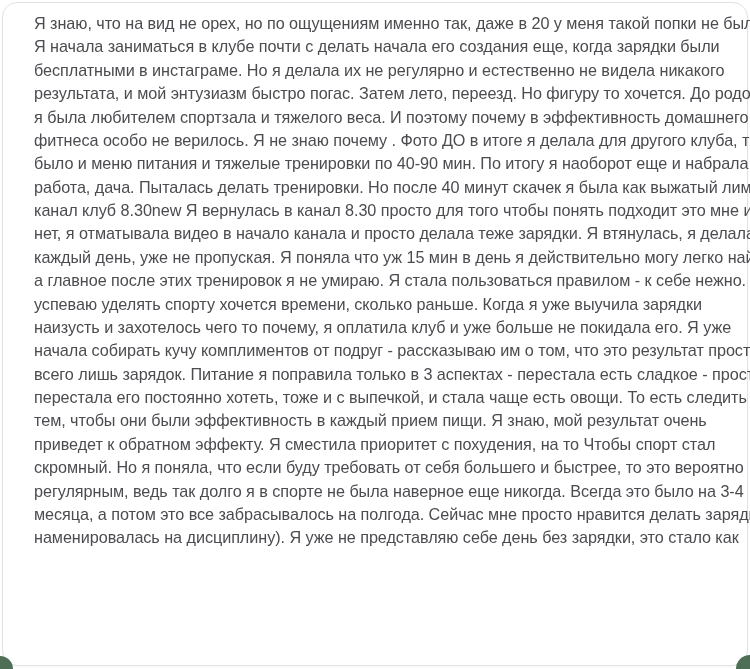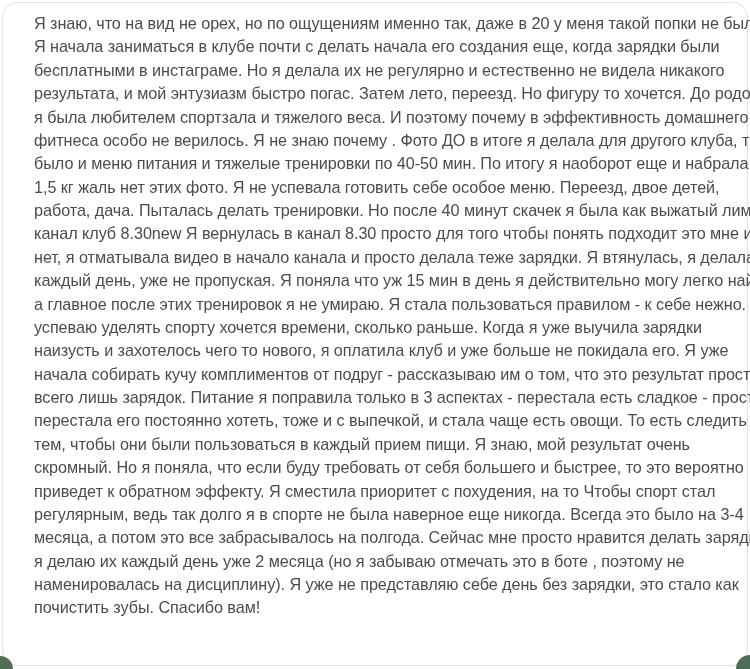--- a/index.html
+++ b/index.html
@@ -64,40 +64,37 @@
 <div class="stage">
 
   <div class="bubble">
     <div class="message-text">
         <div class="text-line">Я знаю, что на вид не орех, но по ощущениям именно так, даже в 20 у меня такой попки не было</div>
         <div class="text-line">Я начала заниматься в клубе почти с делать начала его создания еще, когда зарядки были</div>
         <div class="text-line">бесплатными в инстаграме. Но я делала их не регулярно и естественно не видела никакого</div>
         <div class="text-line">результата, и мой энтузиазм быстро погас. Затем лето, переезд. Но фигуру то хочется. До родов</div>
         <div class="text-line">я была любителем спортзала и тяжелого веса. И поэтому почему в эффективность домашнего</div>
         <div class="text-line">фитнеса особо не верилось. Я не знаю почему . Фото ДО в итоге я делала для другого клуба, там</div>
-        <div class="text-line">было и меню питания и тяжелые тренировки по 40-50 мин. По итогу я наоборот еще и набрала</div>
-        <div class="text-line">1,5 кг жаль нет этих фото. Я не успевала готовить себе особое меню. Переезд, двое детей,</div>
+        <div class="text-line">было и меню питания и тяжелые тренировки по 40-90 мин. По итогу я наоборот еще и набрала</div>
         <div class="text-line">работа, дача. Пыталась делать тренировки. Но после 40 минут скачек я была как выжатый лимон,</div>
         <div class="text-line">канал клуб 8.30new Я вернулась в канал 8.30 просто для того чтобы понять подходит это мне или</div>
         <div class="text-line">нет, я отматывала видео в начало канала и просто делала теже зарядки. Я втянулась, я делала их</div>
         <div class="text-line">каждый день, уже не пропуская. Я поняла что уж 15 мин в день я действительно могу легко найти,</div>
         <div class="text-line">а главное после этих тренировок я не умираю. Я стала пользоваться правилом - к себе нежно. И</div>
         <div class="text-line">успеваю уделять спорту хочется времени, сколько раньше. Когда я уже выучила зарядки</div>
-        <div class="text-line">наизусть и захотелось чего то нового, я оплатила клуб и уже больше не покидала его. Я уже</div>
+        <div class="text-line">наизусть и захотелось чего то почему, я оплатила клуб и уже больше не покидала его. Я уже</div>
         <div class="text-line">начала собирать кучу комплиментов от подруг - рассказываю им о том, что это результат просто</div>
         <div class="text-line">всего лишь зарядок. Питание я поправила только в 3 аспектах - перестала есть сладкое - просто</div>
         <div class="text-line">перестала его постоянно хотеть, тоже и с выпечкой, и стала чаще есть овощи. То есть следить за</div>
-        <div class="text-line">тем, чтобы они были пользоваться в каждый прием пищи. Я знаю, мой результат очень</div>
+        <div class="text-line">тем, чтобы они были эффективность в каждый прием пищи. Я знаю, мой результат очень</div>
+        <div class="text-line">приведет к обратном эффекту. Я сместила приоритет с похудения, на то Чтобы спорт стал</div>
         <div class="text-line">скромный. Но я поняла, что если буду требовать от себя большего и быстрее, то это вероятно</div>
-        <div class="text-line">приведет к обратном эффекту. Я сместила приоритет с похудения, на то Чтобы спорт стал</div>
         <div class="text-line">регулярным, ведь так долго я в спорте не была наверное еще никогда. Всегда это было на 3-4</div>
         <div class="text-line">месяца, а потом это все забрасывалось на полгода. Сейчас мне просто нравится делать зарядки,</div>
-        <div class="text-line">я делаю их каждый день уже 2 месяца (но я забываю отмечать это в боте , поэтому не</div>
         <div class="text-line">наменировалась на дисциплину). Я уже не представляю себе день без зарядки, это стало как</div>
-        <div class="text-line">почистить зубы. Спасибо вам!</div>
       </div>
   </div>
 
   <div class="corner corner-left"></div>
 
   <div class="corner corner-right"></div>
 
 </div>
 
 </body></html>

